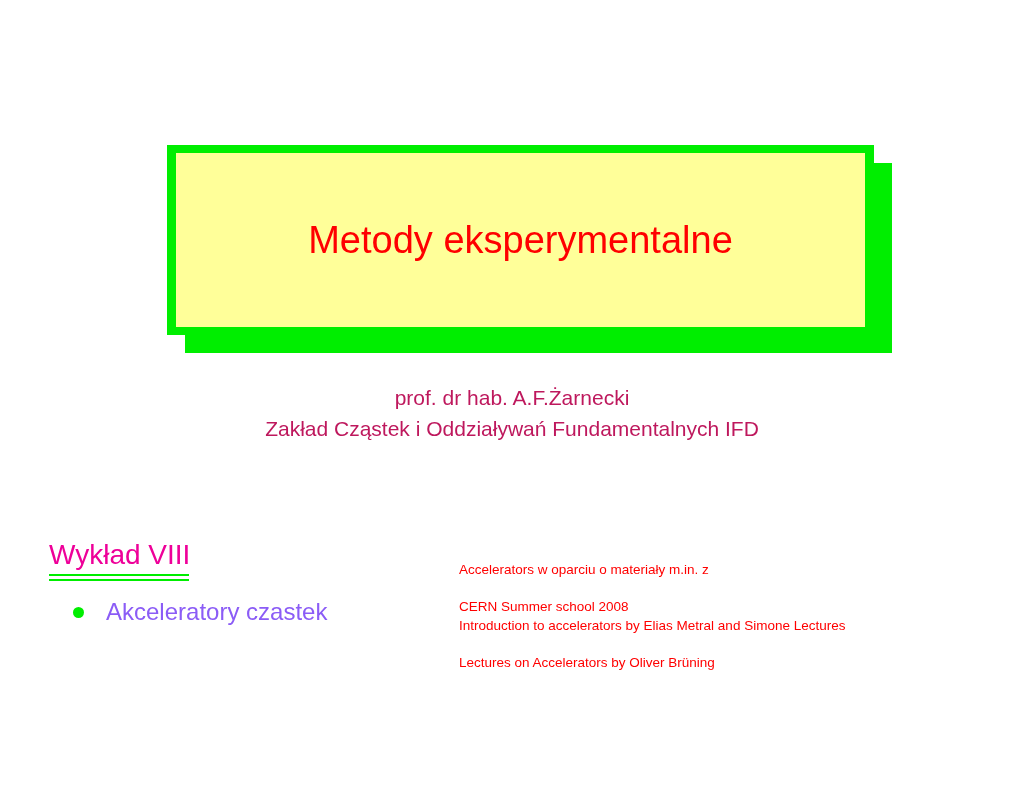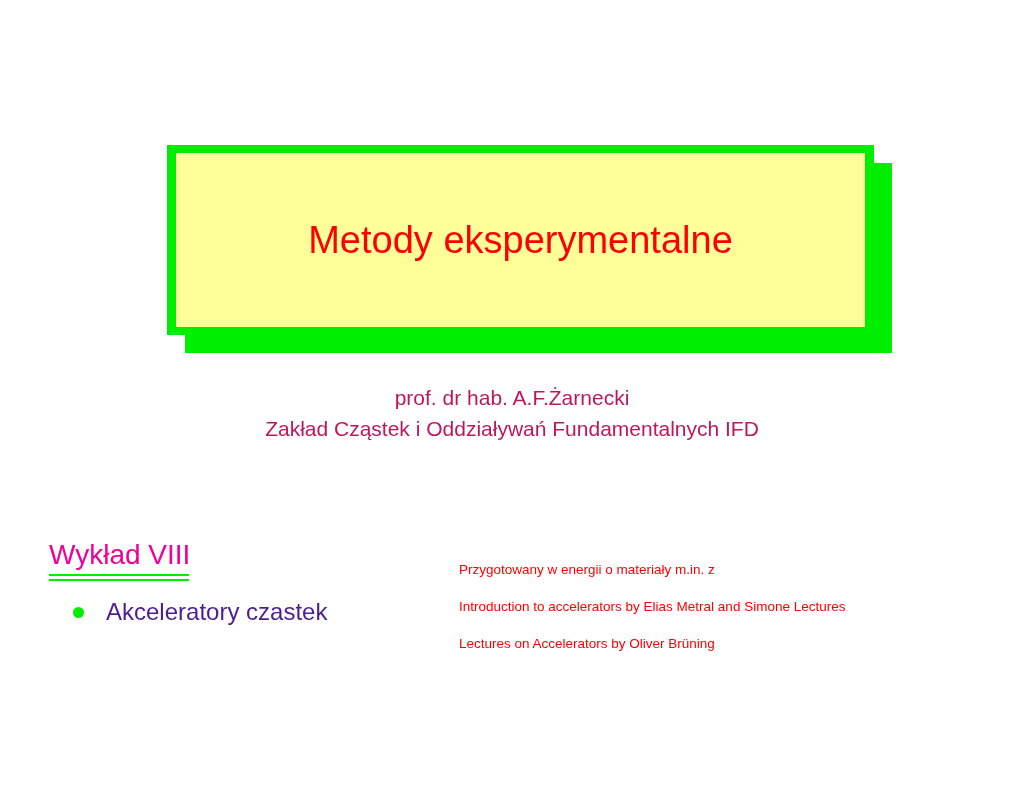--- a/index.html
+++ b/index.html
@@ -110,21 +110,21 @@
   }
   .topic-bullet {
     width: 11px;
     height: 11px;
     border-radius: 50%;
     background: #00ee00;
     flex: 0 0 auto;
   }
   .topic-label {
     margin-left: 22px;
-    color: #4c1d95;
+    color: #8b5cf6;
     font-size: 24px;
     line-height: 30px;
     white-space: nowrap;
   }
 
   
   #credits-block {
     position: absolute;
     left: 459px;
     top: 560px;
@@ -166,21 +166,22 @@
   <ul id="topic-list">
     <li class="topic-item">
       <span class="topic-bullet"></span>
       <span class="topic-label">Akceleratory czastek</span>
     </li>
   </ul>
 </div>
 
 <div id="credits-block">
   <div class="credits-group">
-    <div class="credits-line">Przygotowany w energii o materiały m.in. z</div>
+    <div class="credits-line">Accelerators w oparciu o materiały m.in. z</div>
   </div>
   <div class="credits-group">
+    <div class="credits-line">CERN Summer school 2008</div>
     <div class="credits-line">Introduction to accelerators by Elias Metral and Simone Lectures</div>
   </div>
   <div class="credits-group">
     <div class="credits-line">Lectures on Accelerators by Oliver Brüning</div>
   </div>
 </div>
 
 </body></html>

